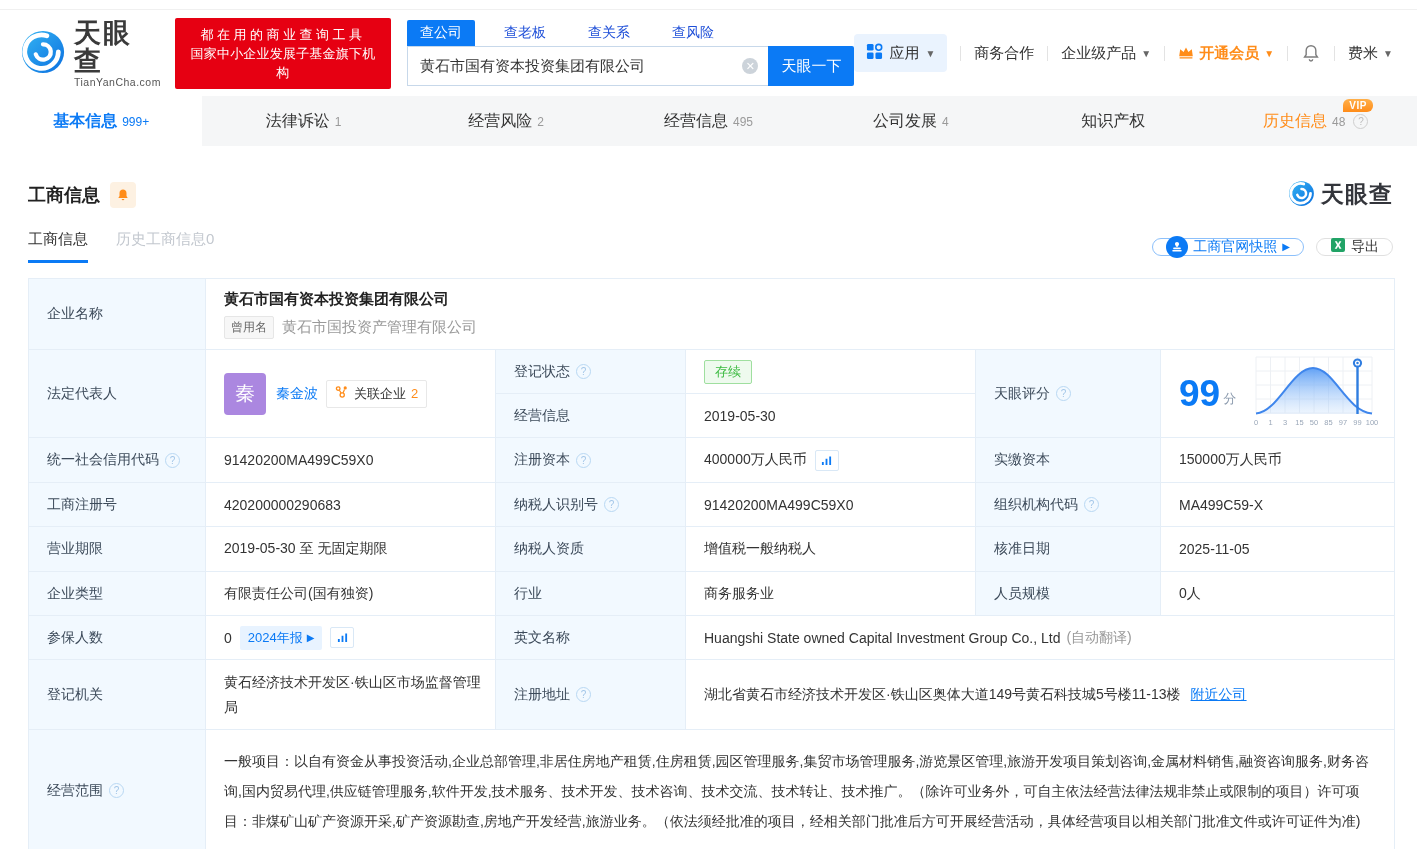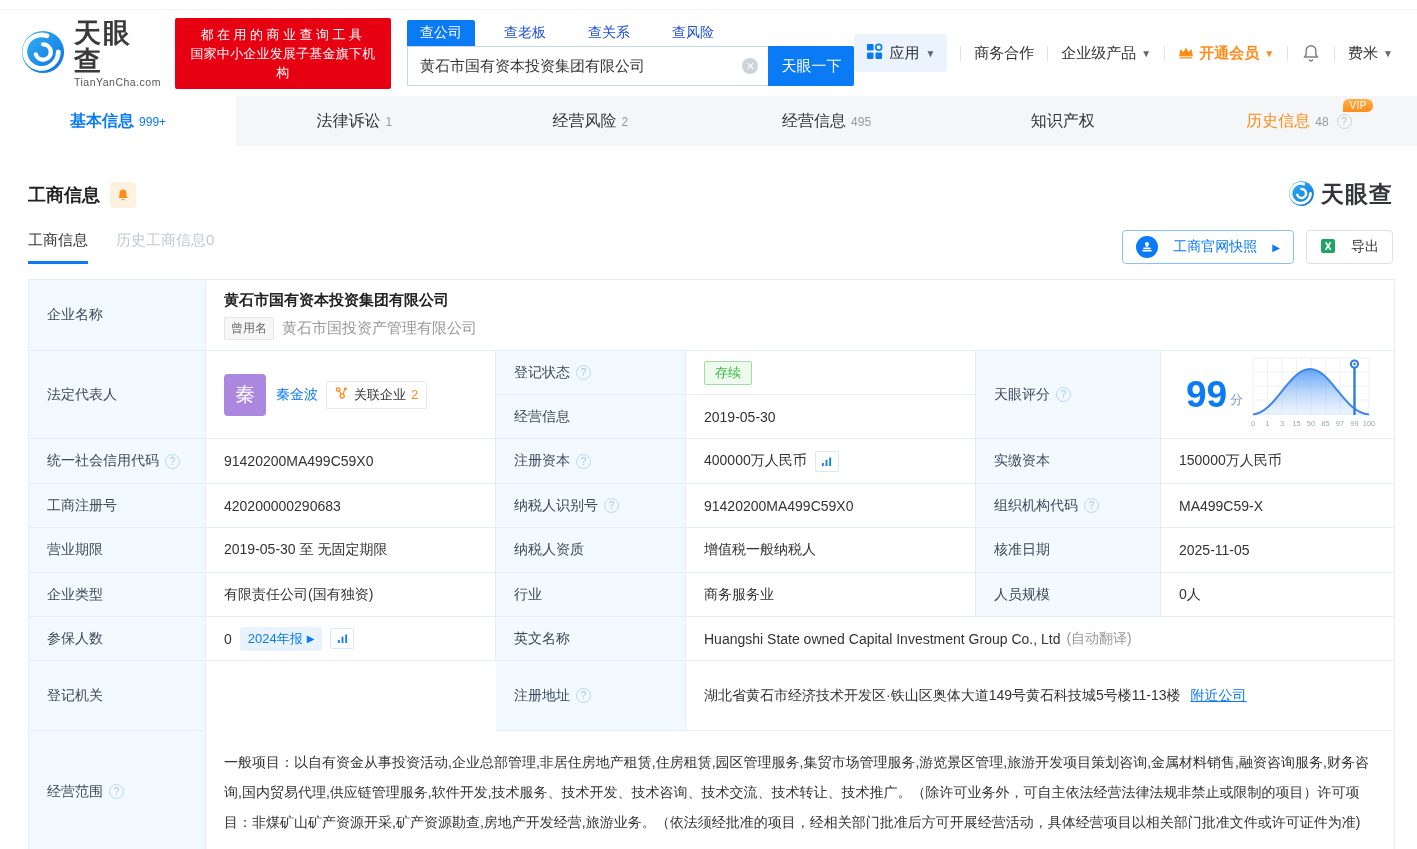--- a/index.html
+++ b/index.html
@@ -37,35 +37,35 @@
   .bell-btn { display:flex; cursor:pointer; }
 
   
   .main-tabs { height:50px; background:#f5f6f7; display:flex; }
   .main-tab { flex:1; display:flex; align-items:center; justify-content:center; gap:5px; font-size:16px; color:#333; cursor:pointer; position:relative; }
   .main-tab .cnt { font-size:12px; color:#9a9a9a; margin-top:2px; }
   .main-tab.active { background:#fff; }
   .main-tab.active .tl { color:#0b7af5; font-weight:bold; }
   .main-tab.active .cnt { color:#0b7af5; }
   .main-tab.history .tl { color:#ff8c19; }
-  .vip-badge { position:absolute; top:3px; right:44px; background:linear-gradient(180deg,#ffb04b,#ff8c19); color:#fff; font-size:10px; font-weight:normal; padding:1px 6px; border-radius:6px 6px 6px 0; letter-spacing:.5px; }
+  .vip-badge { position:absolute; top:3px; right:44px; background:linear-gradient(180deg,#ffb04b,#ff8c19); color:#fff; font-size:10px; font-weight:bold; padding:1px 6px; border-radius:6px 6px 6px 0; letter-spacing:.5px; }
 
   
   .section-hd { display:flex; align-items:center; padding:33px 24px 0 28px; }
   .section-title { font-size:18px; font-weight:bold; color:#222; }
   .bell-badge { width:26px; height:26px; margin-left:10px; background:#fdf1e2; border-radius:4px; display:flex; align-items:center; justify-content:center; cursor:pointer; }
   .watermark { margin-left:auto; display:flex; align-items:center; gap:6px; }
   .watermark .wm-text { font-size:23px; font-weight:bold; color:#33353b; letter-spacing:1px; }
 
   .subtab-row { display:flex; align-items:center; padding:20px 24px 0 28px; }
   .subtab { font-size:15px; color:#333; padding-bottom:11px; cursor:pointer; border-bottom:3px solid transparent; }
   .subtab.active { border-bottom-color:#0b7af5; }
   .subtab.dim { color:#c3c8cf; margin-left:28px; }
   .hd-btns { margin-left:auto; display:flex; gap:12px; align-items:flex-start; }
-  .btn { height:34px; display:flex; align-items:center; gap:15px; padding:0 13px; background:#fff; border-radius:4px; font-size:14px; cursor:pointer; font-family:inherit; }
+  .btn { height:18px; display:flex; align-items:center; gap:5px; padding:0 13px; background:#fff; border-radius:14px; font-size:14px; cursor:pointer; font-family:inherit; }
   .btn.snapshot { border:1px solid #8cc0fb; color:#0b7af5; }
   .btn.export { border:1px solid #e0e0e0; color:#333; }
   .stamp-circle { width:22px; height:22px; border-radius:50%; background:#0b7af5; display:flex; align-items:center; justify-content:center; }
   .arr { font-size:10px; }
 
   
   .info-table { margin:15px 22px 0 28px; display:grid;
     grid-template-columns:177px 290px 190px 290px 185px 1fr;
     grid-template-rows:71px 44px 44px 45px 44px 45px 44px 44px 70px 122px;
     border-top:1px solid #e5eef7; border-left:1px solid #e5eef7; font-size:14px; }
@@ -79,21 +79,21 @@
   .former-badge { background:#f7f7f7; border:1px solid #e6e6e6; color:#666; font-size:12px; padding:2px 6px; border-radius:2px; }
   .former-name { color:#999; font-size:15px; }
   .avatar { width:42px; height:42px; border-radius:4px; background:#ab87e0; color:#fff; font-size:20px; display:flex; align-items:center; justify-content:center; cursor:pointer; }
   .rep-name { color:#0b7af5; margin:0 8px 0 10px; cursor:pointer; }
   .rel-badge { display:inline-flex; align-items:center; gap:5px; border:1px solid #e8e8e8; border-radius:2px; padding:4px 8px; font-size:13px; cursor:pointer; background:#fff; }
   .rel-badge .n { color:#ff8c19; }
   .status-badge { border:1px solid #9fdf9f; background:#eefaee; color:#3dbb42; font-size:13px; padding:2px 10px; border-radius:2px; }
   .score-val { display:flex; align-items:flex-end; gap:3px; }
   .score-num { font-size:37px; font-weight:bold; color:#0b7af5; line-height:36px; }
   .score-unit { font-size:13px; color:#8c9bae; padding-bottom:4px; }
-  .score-cell { gap:4px; padding-right:8px;justify-content:center; }
+  .score-cell { gap:14px; padding-right:8px; }
   .chips { display:flex; align-items:center; gap:8px; }
   .chart-chip { width:24px; height:21px; border:1px solid #d9e8f6; border-radius:2px; display:flex; align-items:center; justify-content:center; cursor:pointer; background:#fff; }
   .report-badge { background:#e8f3ff; color:#0b7af5; font-size:13px; padding:3px 8px; border-radius:2px; cursor:pointer; display:inline-flex; align-items:center; gap:4px; }
   .blue-link { color:#0b7af5; cursor:pointer; white-space:nowrap; margin-left:10px;text-decoration:underline; }
   .wrap2 { line-height:25px; padding-top:0; }
   .scope-text { line-height:30px; color:#333; }
   .cell.scope-val { align-items:center; padding:10px 20px 10px 18px; }
   .eng-note { color:#999; margin-left:6px; }
 </style>
 </head>
@@ -199,20 +199,24 @@
     <span class="tl">法律诉讼</span>
     <span class="cnt">1</span>
   </div>
   <div class="main-tab">
     <span class="tl">经营风险</span>
     <span class="cnt">2</span>
   </div>
   <div class="main-tab">
     <span class="tl">经营信息</span>
     <span class="cnt">495</span>
+  </div>
+  <div class="main-tab">
+    <span class="tl">公司发展</span>
+    <span class="cnt">4</span>
   </div>
   <div class="main-tab">
     <span class="tl">知识产权</span>
   </div>
   <div class="main-tab history">
     <span class="vip-badge">VIP</span>
     <span class="tl">历史信息</span>
     <span class="cnt">48</span>
     <span class="qicon gray">?</span>
   </div>
@@ -465,20 +469,23 @@
       <span>英文名称</span>
     </div>
   <div class="cell" style="grid-area:8/4/9/7">
     <span>Huangshi State owned Capital Investment Group Co., Ltd</span>
     <span class="eng-note">(自动翻译)</span>
   </div>
 
   <div class="cell lab" style="grid-area:9/1/10/2">
       <span>登记机关</span>
     </div>
+  <div class="cell" style="grid-area:9/2/10/3">
+      <span class="wrap2">黄石经济技术开发区·铁山区市场监督管理局</span>
+    </div>
   <div class="cell lab" style="grid-area:9/3/10/4">
       <span>注册地址</span>
       <span class="qicon">?</span>
     </div>
   <div class="cell" style="grid-area:9/4/10/7">
     <span>湖北省黄石市经济技术开发区·铁山区奥体大道149号黄石科技城5号楼11-13楼</span>
     <span class="blue-link">附近公司</span>
   </div>
 
   <div class="cell lab" style="grid-area:10/1/11/2">

